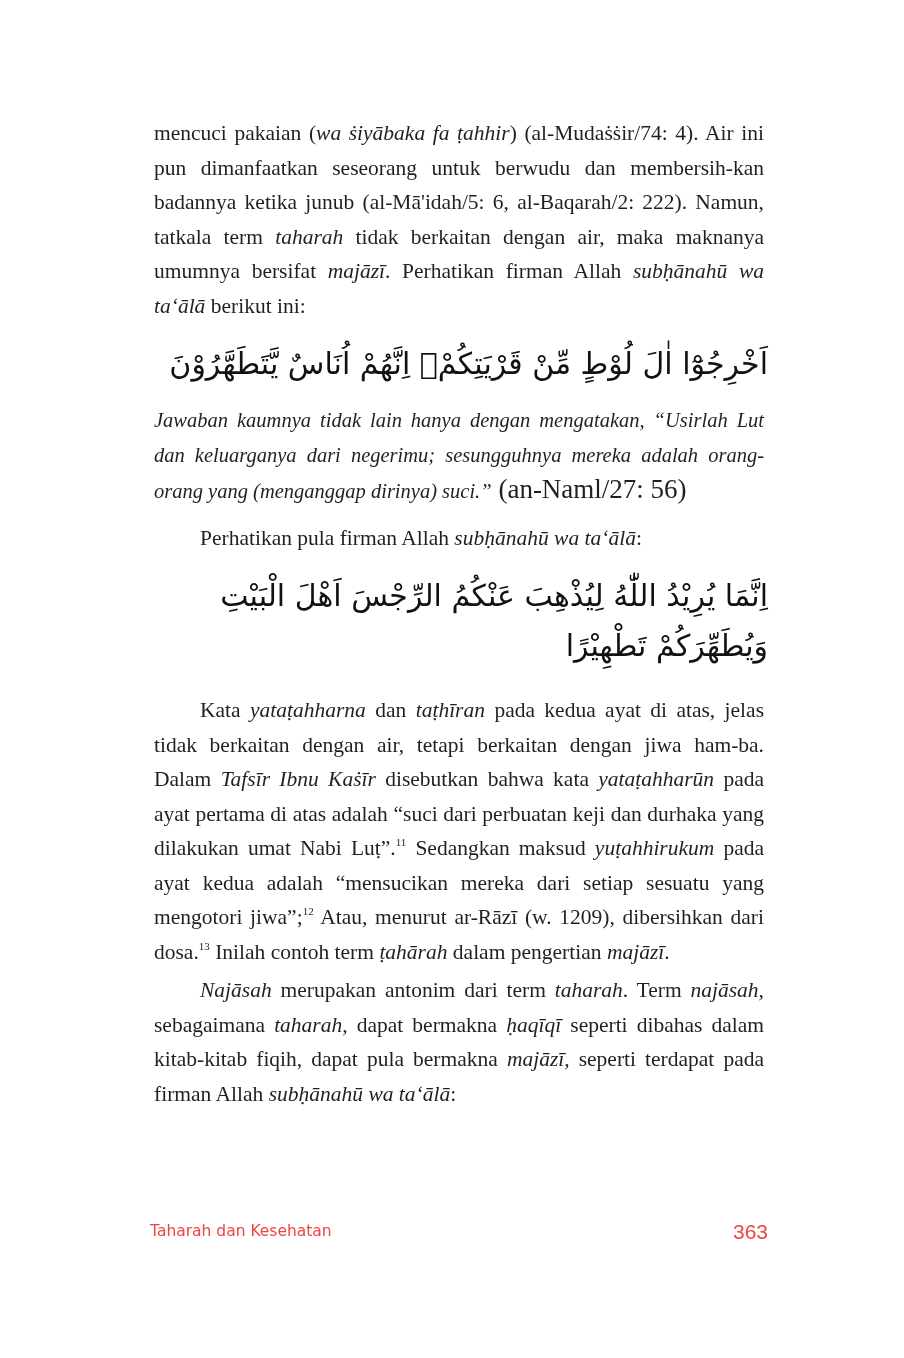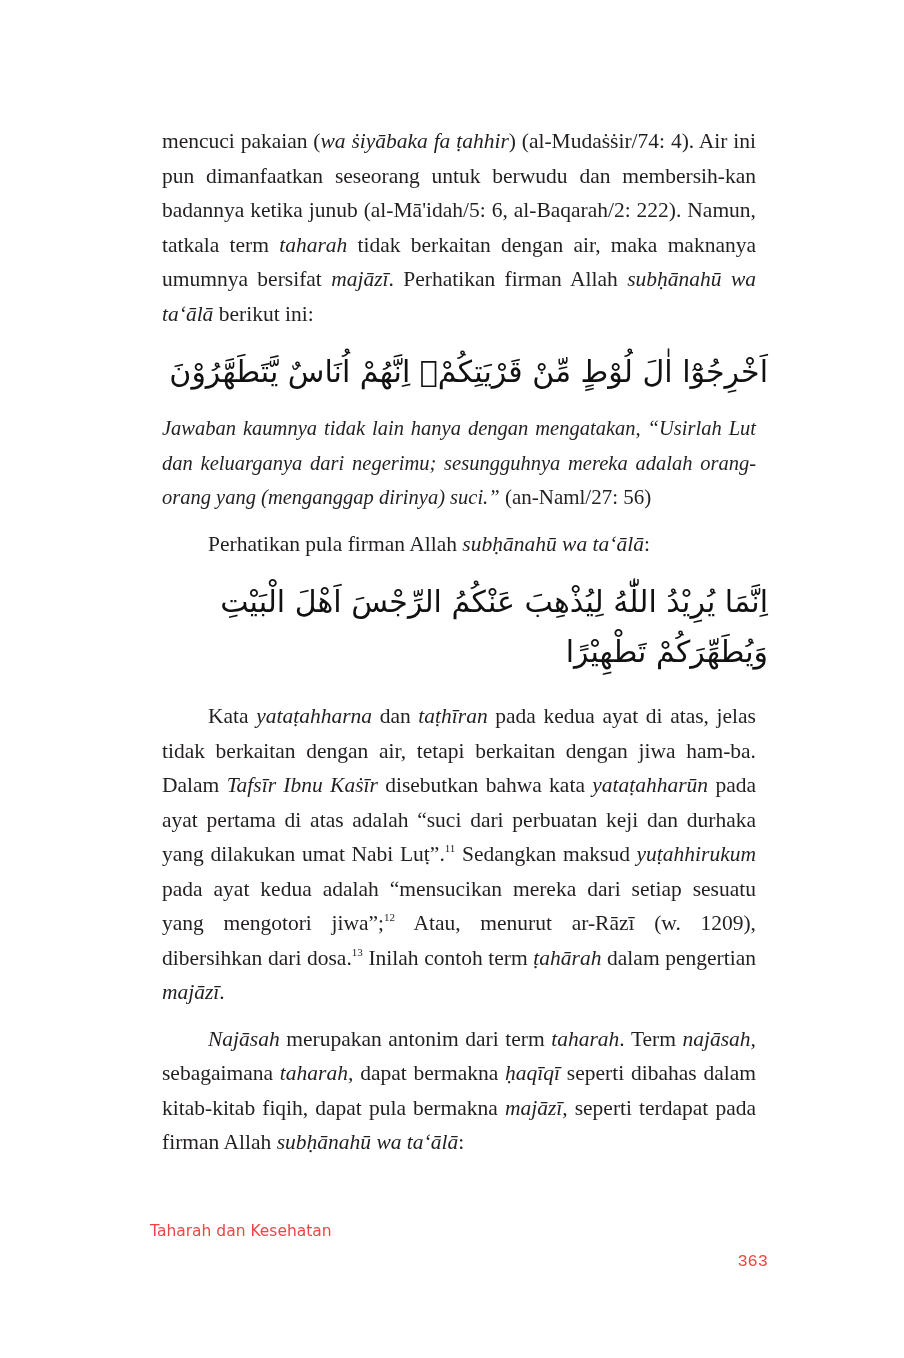--- a/index.html
+++ b/index.html
@@ -1,31 +1,31 @@
 <!DOCTYPE html>
 <html><head>
   <meta charset="utf-8">
   <style>
     html, body { margin: 0; padding: 0; background: #ffffff; }
     body { width: 904px; height: 1358px; position: relative; overflow: hidden; }
     .page { position: absolute; left: 150px; top: 112px; width: 618px; color: #231f20;
       font-family: "Liberation Serif", "DejaVu Serif", serif; font-size: 21.5px; line-height: 34.5px; }
-    p { margin: 12px; text-align: justify; }
+    p { margin: 4px; text-align: justify; }
     .indent { text-indent: 46px; }
     .gap { margin-top: 12px; }
     i { font-style: italic; }
     sup { font-size: 11px; line-height: 0; vertical-align: 9px; }
     .arabic { direction: rtl; text-align: right; font-family: "DejaVu Sans", sans-serif;
       font-size: 30px; line-height: 50px; margin: 16px 0 14px 0; color: #111; }
     .translation { font-style: italic; font-size: 20.5px; }
-    .translation .ref { font-style: normal; font-size: 21px; }
+    .translation .ref { font-style: normal; font-size: 27px; }
     .footer { position: absolute; top: 1222px; left: 150px; width: 618px; height: 26px;
       font-family: "DejaVu Sans", "Liberation Sans", sans-serif; font-size: 15.5px; color: #ef4444; }
     .footer .left { position: absolute; left: 0; top: 0; }
-    .footer .right { position: absolute; right: 0; top: -2px; font-family: Liberation Mono, monospace; font-size: 17px; margin-top: 32px; }
+    .footer .right { position: absolute; right: 0; top: -2px; font-family: Liberation Sans, sans-serif; font-size: 21px; }
   </style>
 </head>
 <body>
 
 <div class="page">
 
   <p><span>mencuci pakaian (</span><i>wa ṡiyābaka fa ṭahhir</i><span>) (al-Mudaṡṡir/74: 4). Air ini pun dimanfaatkan seseorang untuk berwudu dan membersih-kan badannya ketika junub (al-Mā'idah/5: 6, al-Baqarah/2: 222). Namun, tatkala term </span><i>taharah</i><span> tidak berkaitan dengan air, maka maknanya umumnya bersifat </span><i>majāzī</i><span>. Perhatikan firman Allah </span><i>subḥānahū wa ta‘ālā</i><span>  berikut ini:</span></p>
 
   <div class="arabic">اَخْرِجُوْٓا اٰلَ لُوْطٍ مِّنْ قَرْيَتِكُمْۙ اِنَّهُمْ اُنَاسٌ يَّتَطَهَّرُوْنَ</div>
 

